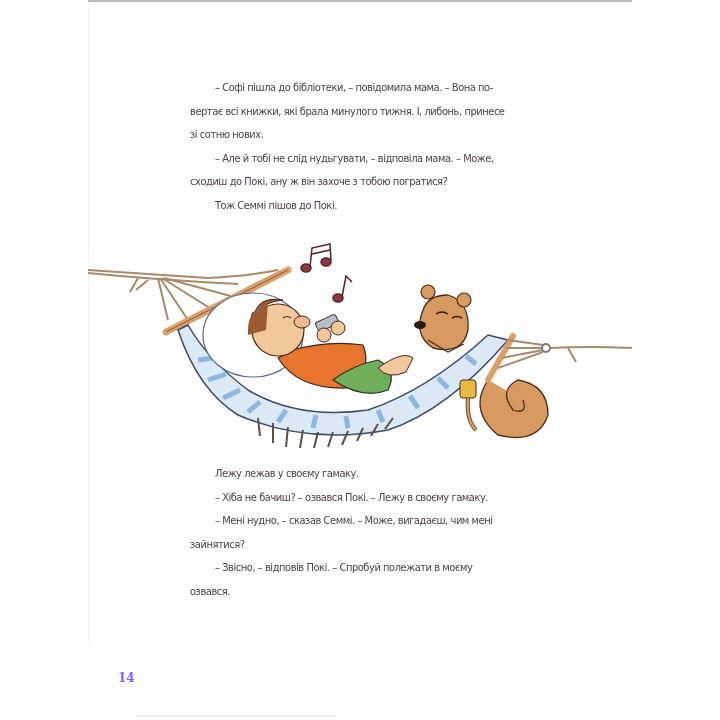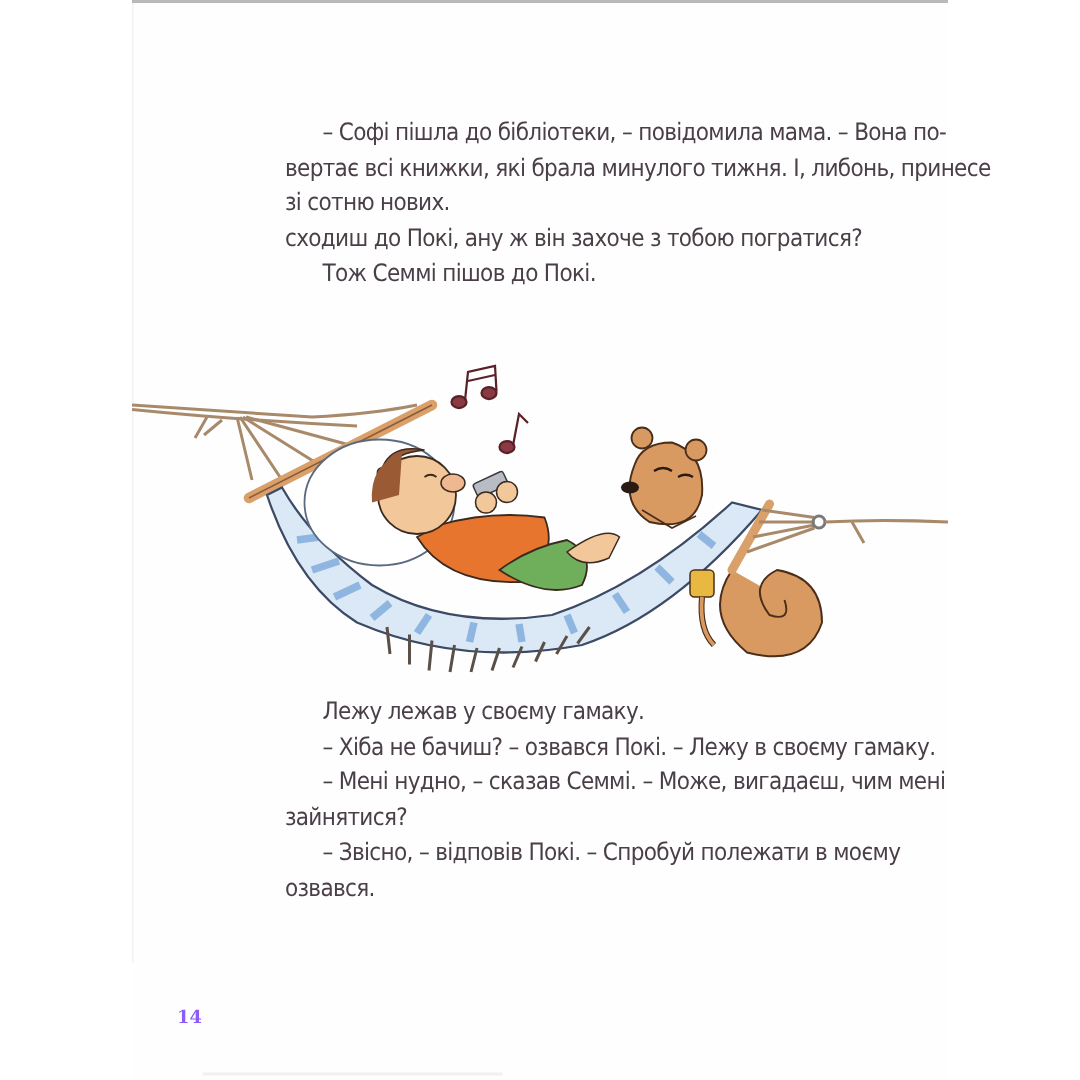--- a/index.html
+++ b/index.html
@@ -2,41 +2,42 @@
 <html><head>
   <meta charset="utf-8">
   <style>
     html, body { margin: 0; padding: 0; background: #ffffff; }
     body { width: 720px; height: 720px; position: relative; overflow: hidden;
            font-family: "DejaVu Sans Condensed", "DejaVu Sans", sans-serif; }
     .page { position: absolute; left: 88px; top: 0; width: 544px; height: 720px; background: #fefefe; }
     .top-rule { position: absolute; left: 88px; top: 0; width: 544px; height: 2px; background: #b9b9b9; }
     .left-edge { position: absolute; left: 88px; top: 2px; width: 1px; height: 640px; background: #f1f1f1; }
     .text-block { position: absolute; left: 190px; width: 340px; color: #4a3f48;
-                  font-size: 16px; line-height: 23.6px; letter-spacing: -0.45px; }
+                  font-size: 11px; line-height: 23.6px; letter-spacing: -0.45px; }
     .text-block p { margin: 0; white-space: nowrap; }
     .text-block p.indent { padding-left: 25px; }
     .t1 { top: 76px; }
     .t2 { top: 462px; }
     .page-number { position: absolute; left: 118px; top: 671px; font-family: "DejaVu Serif", serif;
                    font-size: 12px; color: #8b5cf6; font-weight: bold; }
     .illustration { position: absolute; left: 88px; top: 240px; width: 544px; height: 225px; }
     .bottom-smudge { position: absolute; left: 135px; top: 715px; width: 200px; height: 2px; background: #f0f0f0; }
   </style>
 </head>
 <body>
 
 <div class="page"></div>
 <div class="top-rule"></div>
 <div class="left-edge"></div>
 
 <div class="text-block t1">
   <p class="indent">– Софі пішла до бібліотеки, – повідомила мама. – Вона по-</p>
   <p>вертає всі книжки, які брала минулого тижня. І, либонь, принесе</p>
   <p>зі сотню нових.</p>
+  <p class="indent">– Але й тобі не слід нудьгувати, – відповіла мама. – Може,</p>
   <p>сходиш до Покі, ану ж він захоче з тобою погратися?</p>
   <p class="indent">Тож Семмі пішов до Покі.</p>
 </div>
 
 <svg class="illustration" viewBox="0 0 544 225" xmlns="http://www.w3.org/2000/svg">
 
   <g stroke="#a88a6a" stroke-width="2" fill="none">
     <path d="M0 30 Q60 34 120 38 Q160 36 190 30"></path>
     <path d="M0 33 Q70 40 150 44"></path>
     <path d="M50 38 l-8 14 M60 40 l-12 10"></path>

